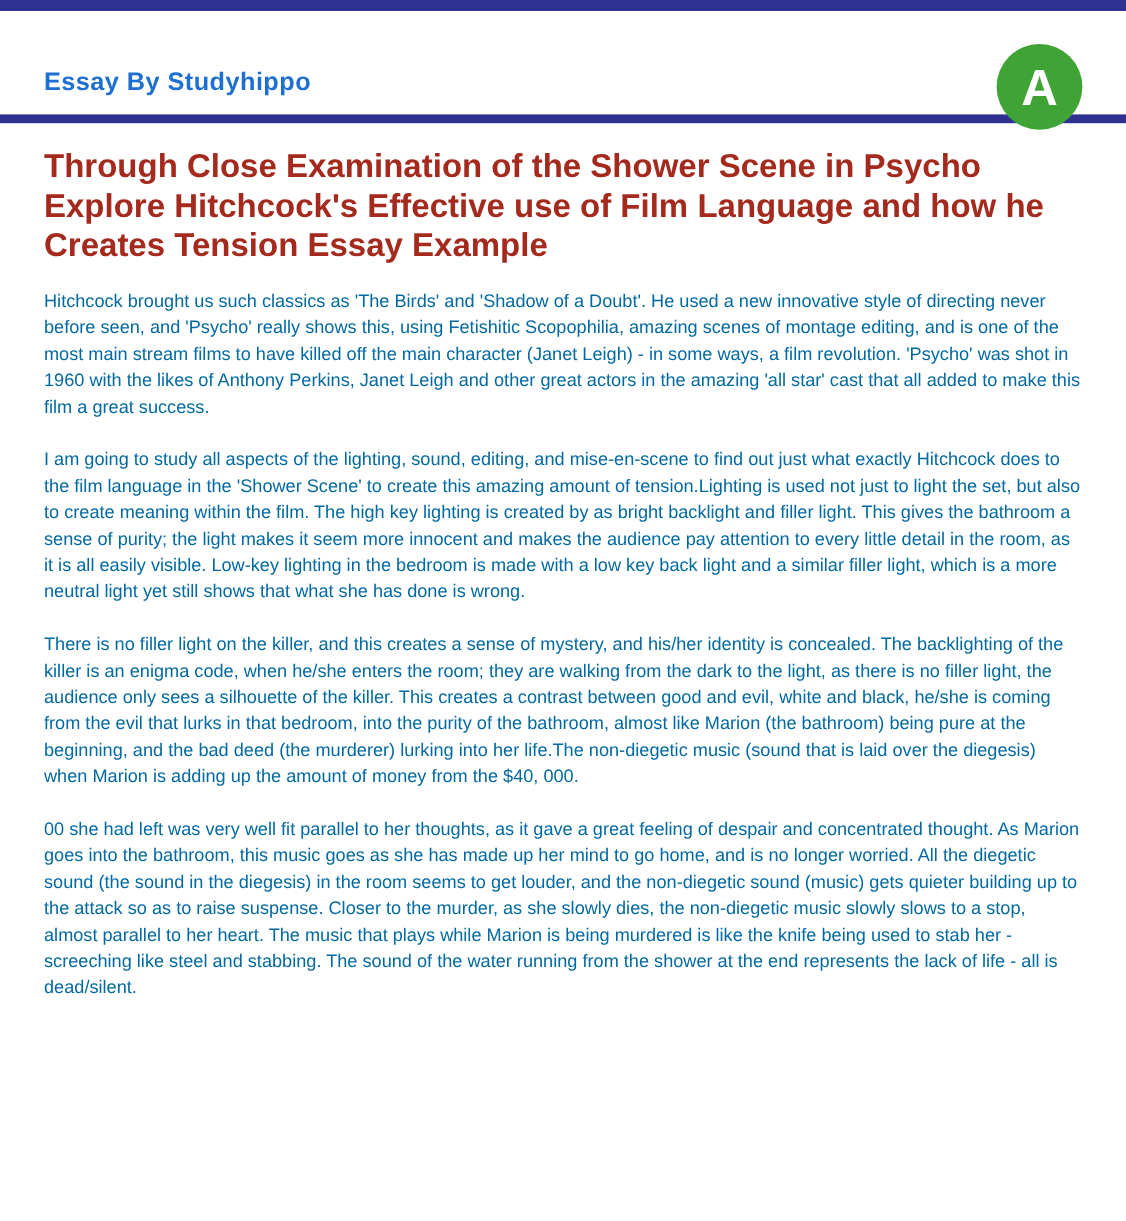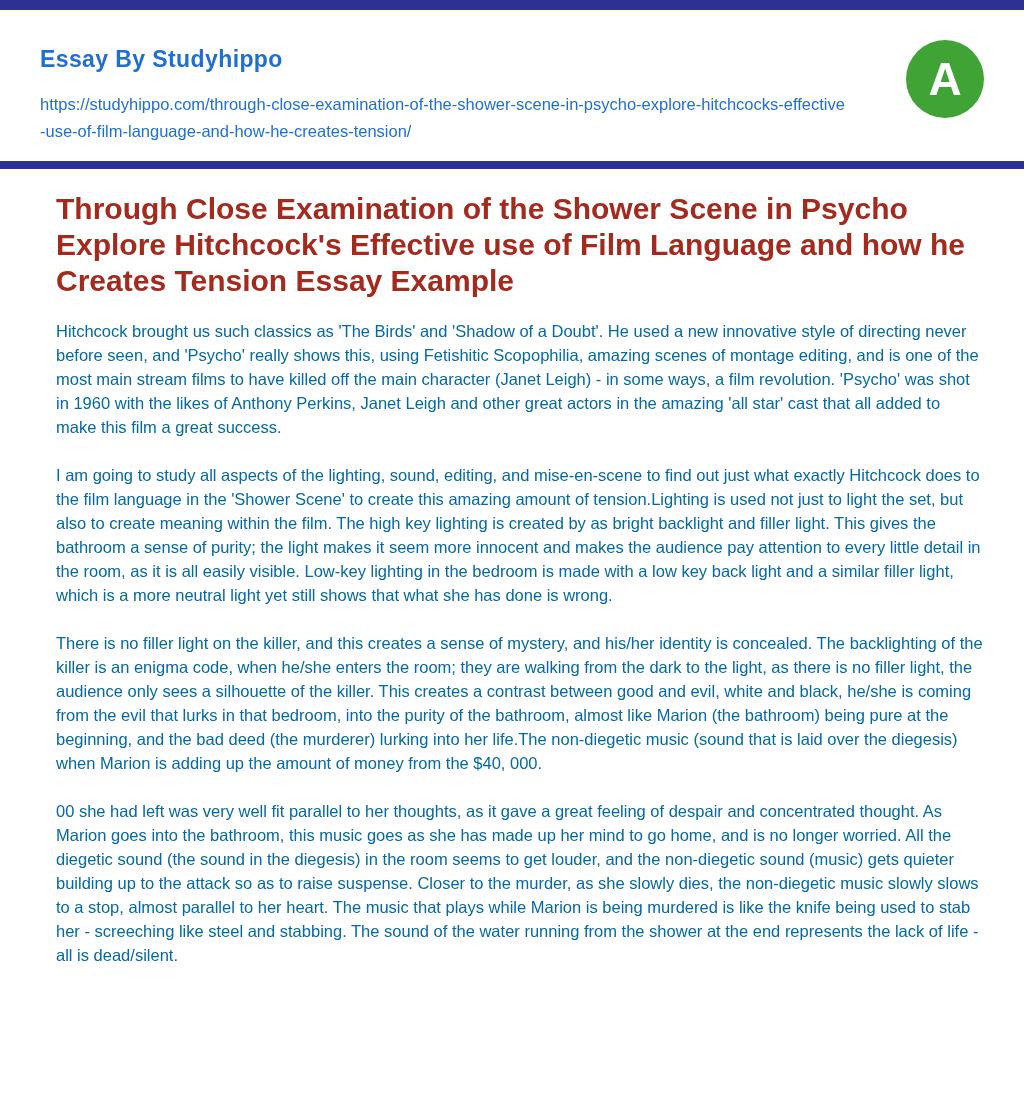--- a/index.html
+++ b/index.html
@@ -11,21 +11,21 @@
     background: #ffffff;
     font-family: "Liberation Sans", sans-serif;
   }
   .top-bar {
     height: 10px;
     width: 100%;
     background: #2e3192;
   }
   .header {
     position: relative;
-    padding: 36px 40px 0 40px;
+    padding: 51px 40px 0 40px;
   }
   .site-title {
     font-size: 23px;
     font-weight: 700;
     letter-spacing: 0.4px;
     color: #1e6fd2;
   }
   .page-url {
     display: block;
     margin-top: 18px;
@@ -56,21 +56,20 @@
     line-height: 1;
   }
   .divider {
     height: 8px;
     width: 100%;
     background: #2e3192;
     margin-top: 16px;
   }
   .article {
     padding: 22px 40px 0 40px;
-    margin-left: 16px;
   }
   .article-title {
     margin: 0 0 20px 0;
     font-size: 30px;
     line-height: 36px;
     font-weight: 700;
     color: #a52a1e;
   }
   .essay-paragraph {
     margin: 0 0 24px 0;
@@ -79,21 +78,20 @@
     color: #0369a1;
   }
 </style>
 </head>
 <body>
 
 <div class="top-bar"></div>
 
 <div class="header">
   <div class="site-title">Essay By Studyhippo</div>
-  <a class="page-url">https://studyhippo.com/through-close-examination-of-the-shower-scene-in-psycho-explore-hitchcocks-effective-use-of-film-language-and-how-he-creates-tension/</a>
   <div class="logo">
     <span class="logo-letter">A</span>
   </div>
 </div>
 
 <div class="divider"></div>
 
 <div class="article">
   <h1 class="article-title">Through Close Examination of the Shower Scene in Psycho Explore Hitchcock's Effective use of Film Language and how he Creates Tension Essay Example</h1>
   <p class="essay-paragraph">Hitchcock brought us such classics as 'The Birds' and 'Shadow of a Doubt'. He used a new innovative style of directing never before seen, and 'Psycho' really shows this, using Fetishitic Scopophilia, amazing scenes of montage editing, and is one of the most main stream films to have killed off the main character (Janet Leigh) - in some ways, a film revolution. 'Psycho' was shot in 1960 with the likes of Anthony Perkins, Janet Leigh and other great actors in the amazing 'all star' cast that all added to make this film a great success.</p>

